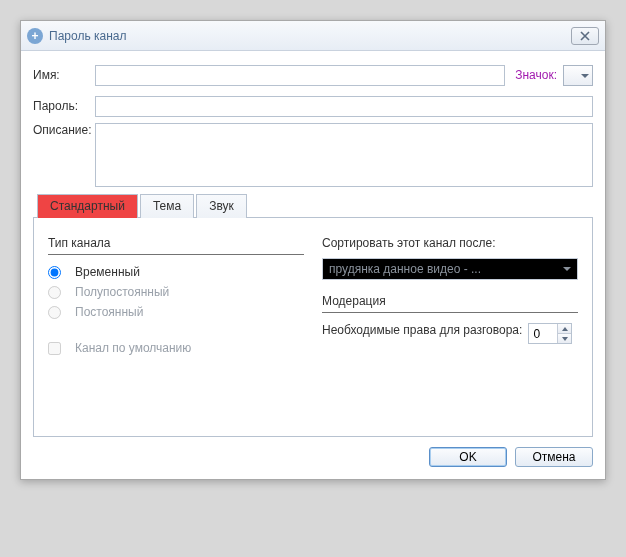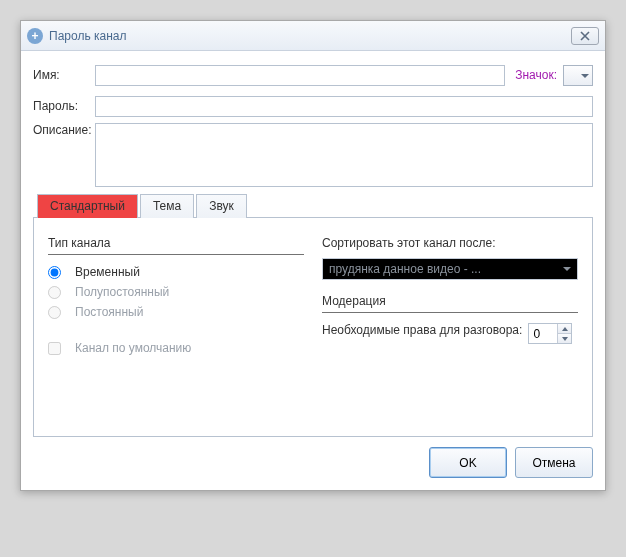--- a/index.html
+++ b/index.html
@@ -216,21 +216,21 @@
   .spinner .arrows svg { width:6px; height:4px; }
 
   .footer {
     display: flex;
     justify-content: flex-end;
     gap: 8px;
     padding-top: 10px;
   }
   .dlg-btn {
     min-width: 78px;
-    height: 31px;
+    height: 20px;
     border: 1px solid #8aa9c9;
     background: linear-gradient(#fbfcfe,#e5ecf5);
     border-radius: 3px;
     font: inherit;
     cursor: pointer;
   }
   .dlg-btn.primary {
     border: 1px solid #5a8fc9;
     box-shadow: 0 0 0 1px #a8cdef inset;
   }

